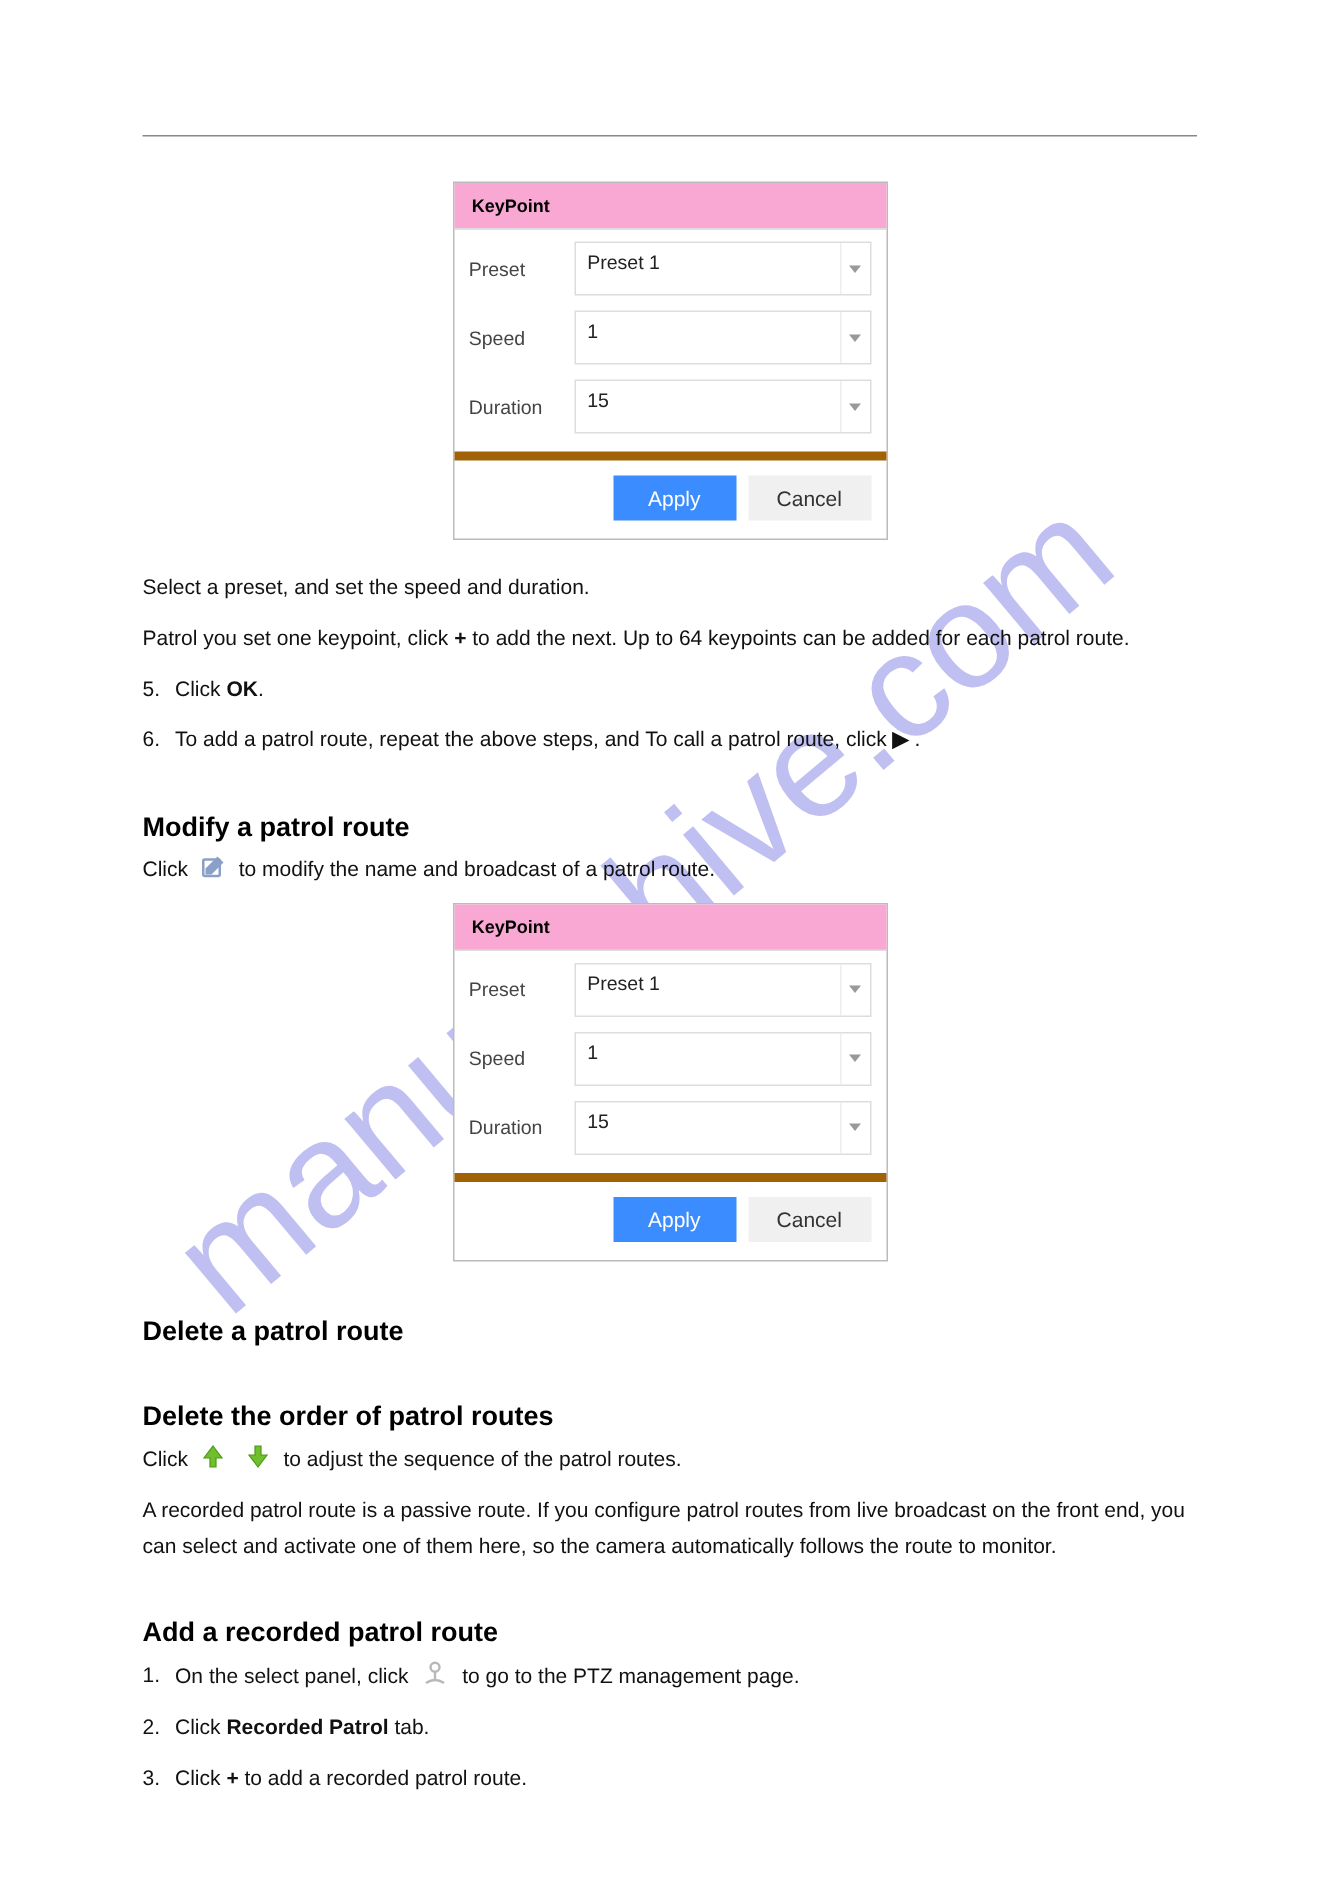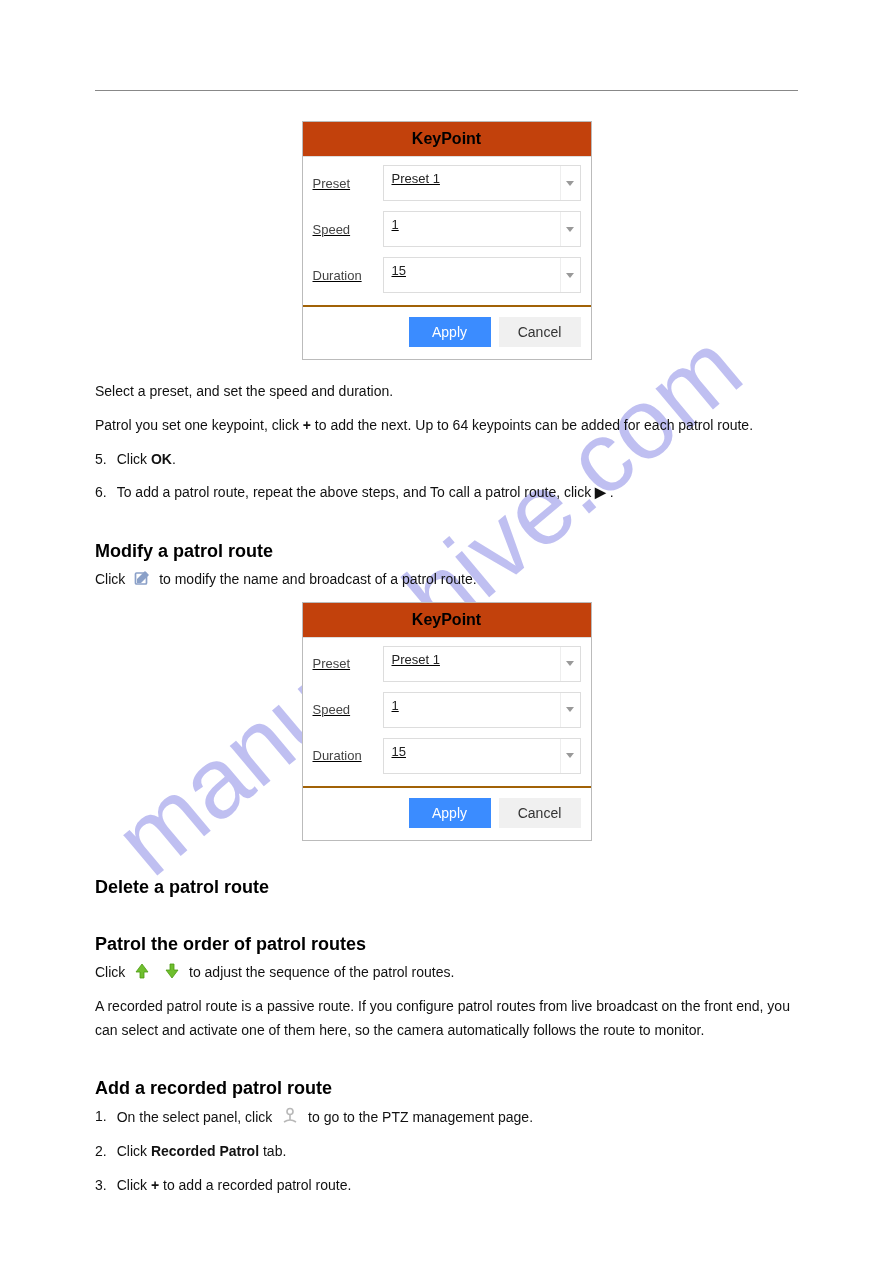--- a/index.html
+++ b/index.html
@@ -32,31 +32,29 @@
   }
   .dialog-wrap { text-align: center; margin: 10px 0 20px 0; }
   .dialog {
     display: inline-block;
     border: 1px solid #bbb;
     width: 290px;
     text-align: left;
     background: #fff;
   }
   .dlg-header {
-    background: #c2410c;
+    background: #f9a8d4;
     border-bottom: 1px solid #ddd;
     font-weight: bold;
-    font-size: 16px;
+    font-size: 12px;
     padding: 8px 12px;
-    text-align: center;
   }
   .dlg-body {
-    border-bottom: 2px solid #a16207;
+    border-bottom: 6px solid #a16207;
     padding: 8px 10px 2px 10px;
-    text-decoration: underline;
   }
   .frow {
     display: flex;
     align-items: center;
     margin-bottom: 10px;
     font-size: 13px;
   }
   .flabel {
     width: 70px;
     color: #444;
@@ -229,21 +227,21 @@
       </div>
       <div class="dlg-footer">
         <button class="btn btn-primary">Apply</button>
         <button class="btn btn-default">Cancel</button>
       </div>
     </div>
   </div>
 
   <div class="h3">Delete a patrol route</div>
 
-  <div class="h3">Patrol the order of patrol routes</div>
+  <div class="h3">Delete the order of patrol routes</div>
   <p class="para">
     <span>Click </span>
     <svg class="icon-inline" width="18" height="18" viewBox="0 0 18 18">
       <path d="M9 2 L15 10 L11 10 L11 16 L7 16 L7 10 L3 10 Z" fill="#6fbf2e" stroke="#4c9a12" stroke-width="0.8"></path>
     </svg>
     <svg class="icon-inline" width="18" height="18" viewBox="0 0 18 18">
       <path d="M9 16 L3 8 L7 8 L7 2 L11 2 L11 8 L15 8 Z" fill="#6fbf2e" stroke="#4c9a12" stroke-width="0.8"></path>
     </svg>
     <span> to adjust the sequence of the patrol routes.</span>
   </p>

